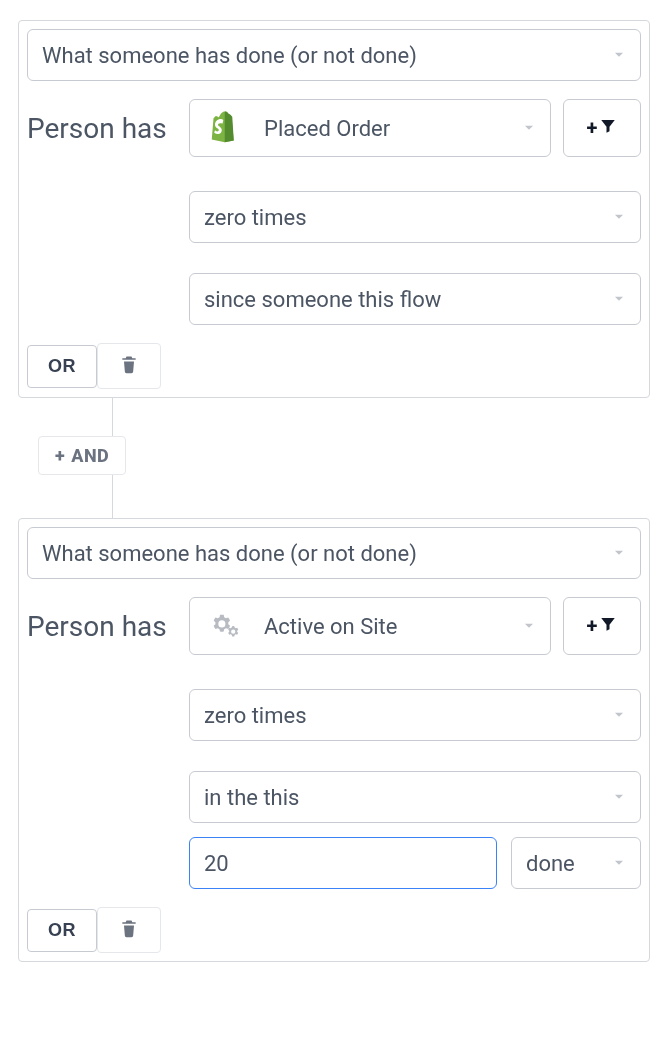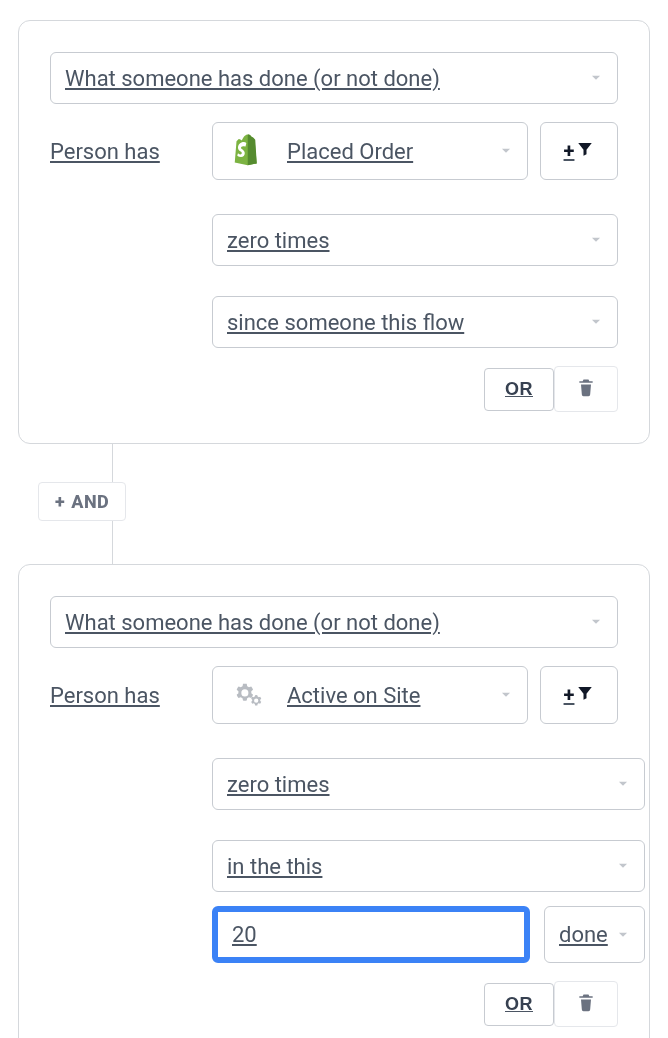--- a/index.html
+++ b/index.html
@@ -14,25 +14,24 @@
   }
   .canvas {
     width: 668px;
     min-height: 1038px;
     padding: 20px 18px;
     position: relative;
   }
 
   .card {
     border: 1px solid #d5d8dc;
-    border-radius: 12px;
-    padding: 31px;
+    border-radius: 4px;
+    padding: 8px;
     background: #fff;
     position: relative;
-    text-decoration: underline;
   }
 
   .select {
     display: flex;
     align-items: center;
     border: 1px solid #c7cbd1;
     border-radius: 6px;
     padding: 10px 14px;
     background: #fff;
     cursor: pointer;
@@ -70,21 +69,21 @@
   }
   .row-stack > .select {
     margin-top: 30px;
     justify-content: flex-end;
   }
   .person-label {
     flex: 0 0 150px;
     display: flex;
     align-items: center;
     color: #4b5563;
-    font-size: 22px;
+    font-size: 28px;
   }
   .col-grow { flex: 1 1 auto; gap: 8px; }
 
   .filter-btn {
     flex: 0 0 78px;
     border: 1px solid #c7cbd1;
     border-radius: 6px;
     background: #fff;
     display: flex;
     align-items: center;
@@ -92,21 +91,21 @@
     cursor: pointer;
     font-weight: 700;
     font-size: 20px;
     color: #111827;
   }
   .filter-btn .plus { margin-right: 2px; }
 
   .card-footer {
     display: flex;
     align-items: center;
-    justify-content: flex-end;
+    justify-content: flex-start;
     margin-top: 18px;
   }
   .or-btn {
     border: 1px solid #c7cbd1;
     border-radius: 4px;
     background: #fff;
     padding: 10px 20px;
     font-weight: 800;
     letter-spacing: 0.5px;
     font-size: 18px;
@@ -155,21 +154,21 @@
     gap: 6px;
   }
 
   .two-col {
     display: flex;
     gap: 14px;
   }
   .two-col > .select:first-child { flex: 1 1 50%; }
   .two-col > .select:last-child  { flex: 1 1 50%; }
   .number-input {
-    border: 6px solid #3b82f6;
+    border: 1px solid #3b82f6;
     border-radius: 6px;
     padding: 10px 14px;
     background: #fff;
     min-height: 52px;
     flex: 1 1 50%;
     font-size: 22px;
     color: #4b5563;
     font-family: inherit;
     outline: none;
   }

